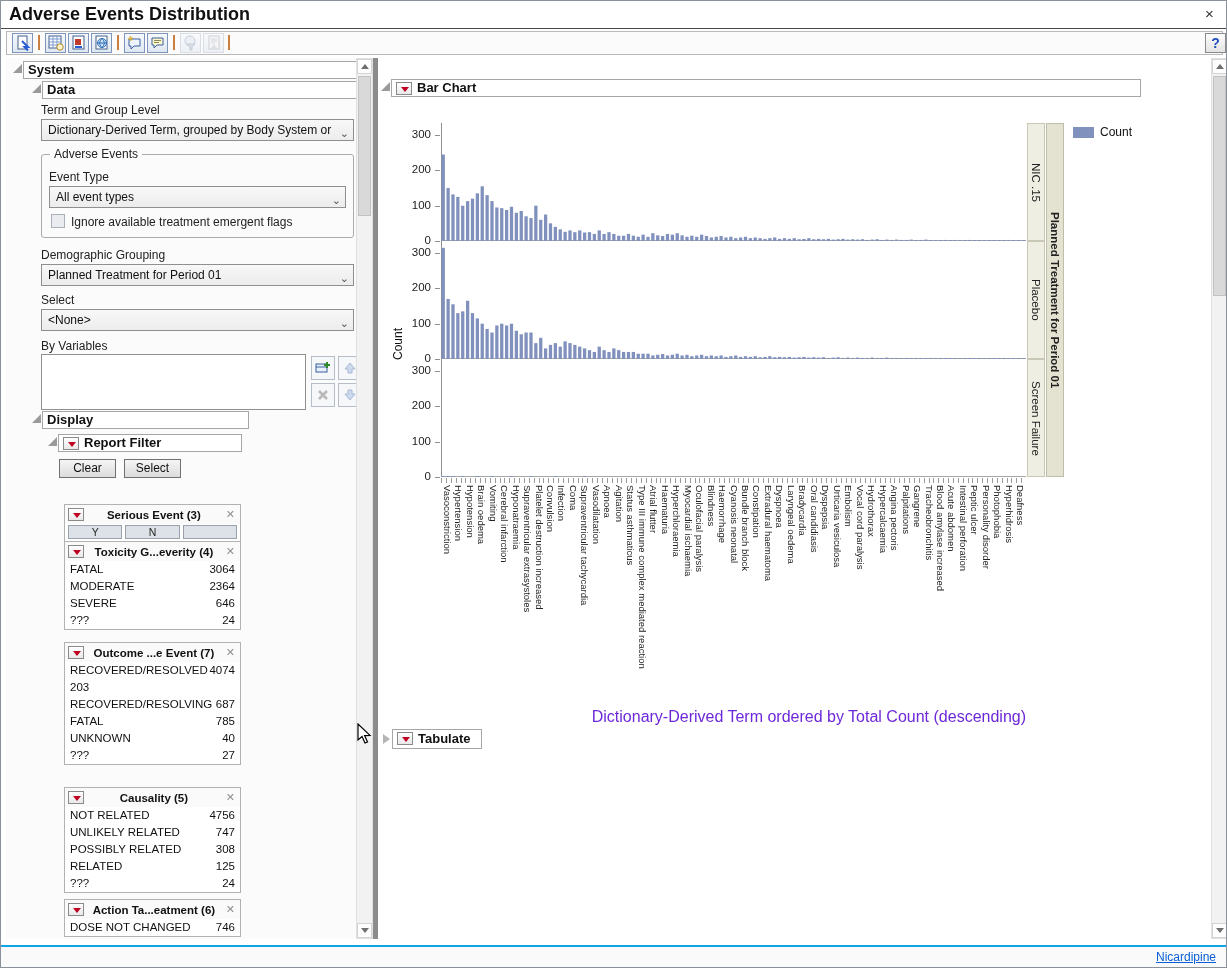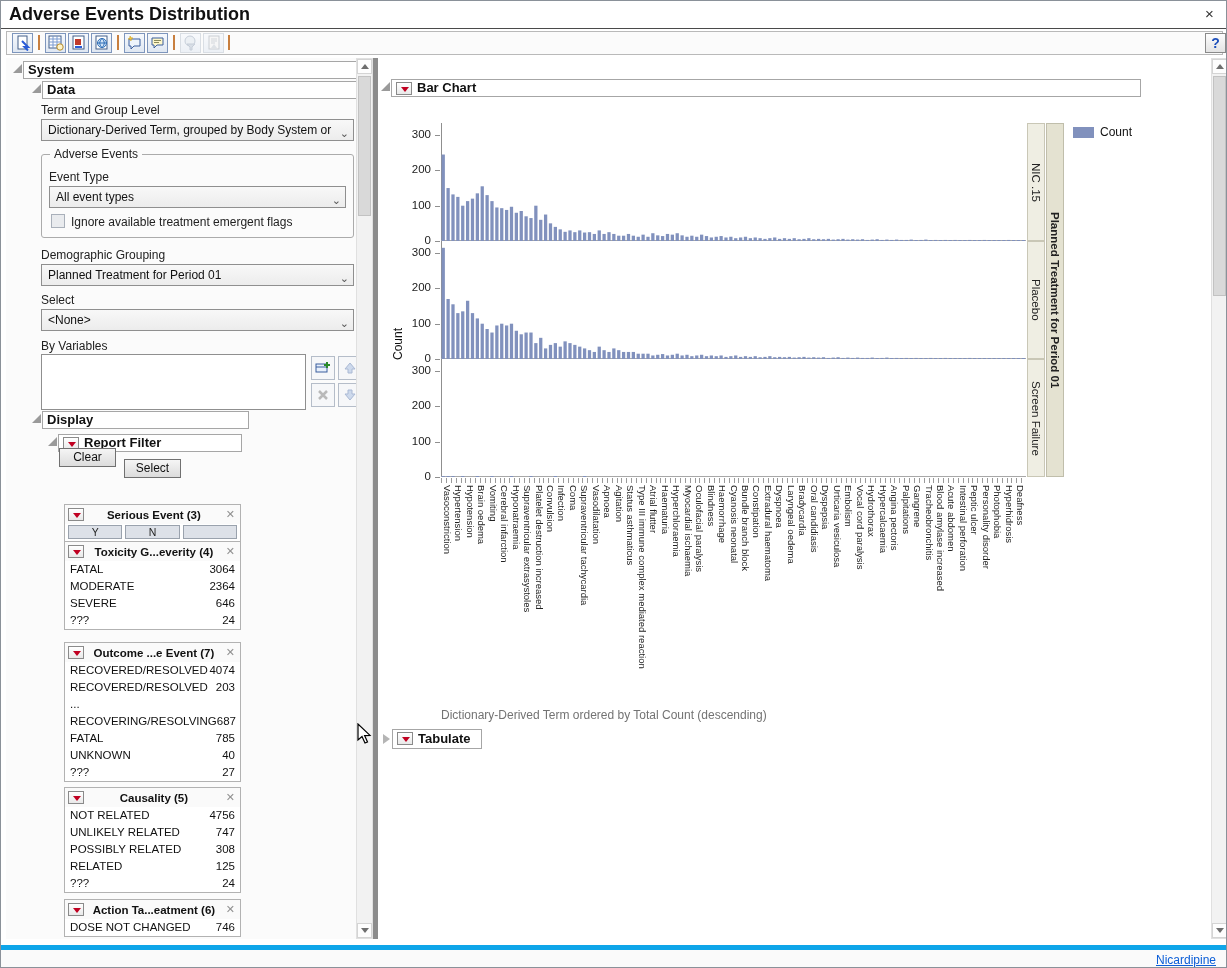--- a/index.html
+++ b/index.html
@@ -72,21 +72,21 @@
   .fbox-title { flex:1; text-align:center; font-weight:bold; font-size:11.5px; color:#111; }
   .fbox-x { color:#909090; font-size:11px; padding:0 2px; }
   .frow { display:flex; justify-content:space-between; font-size:11.5px; color:#111; line-height:17px; padding:0 5px; }
   .fbtn-row { display:flex; gap:3px; padding:1px 3px 3px 3px; }
   .fbtn { flex:1; height:14px; background:#dde1e8; border:1px solid #9aa2ad; font-size:10.5px;
           text-align:center; line-height:12px; color:#222; }
 
   
   .note-line { position:absolute; left:4px; top:2px; font-size:12px; color:#111; }
   .link { color:#0b5ed7; text-decoration:underline; }
-  .caption { position:absolute; font-size:12px; color:#737373; text-align:left; }
+  .caption { position:absolute; font-size:16px; color:#6d28d9; text-align:right; }
 
   .axis-ylab { position:absolute; writing-mode:vertical-rl; transform:rotate(180deg);
                font-size:12px; color:#111; }
   .ytick { position:absolute; font-size:11.5px; color:#222; text-align:right; width:30px; }
   .ytick-mark { position:absolute; height:1px; background:#8f8f8f; width:5px; }
   .panel { position:absolute; left:0; width:585px; height:118px; border-bottom:1px solid #a8a8a8; }
   .plot-frame { position:absolute; border-left:1px solid #8f8f8f; }
   .strip { position:absolute; display:flex; flex-direction:column; }
   .strip-cell { background:#efeee3; border:1px solid #c9c7b6; display:flex; align-items:center; justify-content:center; }
   .strip-cell span { writing-mode:vertical-rl; font-size:11.5px; color:#222; white-space:nowrap; }
@@ -94,21 +94,21 @@
                  display:flex; align-items:center; justify-content:center; }
   .strip-outer span { writing-mode:vertical-rl; font-size:11.5px; font-weight:bold; color:#222; white-space:nowrap; }
   .legend { position:absolute; display:flex; align-items:center; gap:6px; font-size:12px; color:#111; }
   .legend .sw { width:21px; height:11px; }
   .xticks { position:absolute; height:5px;
             background:repeating-linear-gradient(to right,#9a9a9a 0 1px,transparent 1px 4.875px); }
   .xlab { position:absolute; writing-mode:vertical-rl; font-size:9.5px; color:#222; white-space:nowrap; }
 
   
   .statusbar { position:absolute; left:0; top:944px; width:1227px; height:22px; background:#fafafa;
-               border-top:5px solid #0ea5e9; }
+               border-top:2px solid #0ea5e9; }
   .statusbar .link { position:absolute; right:12px; top:3px; font-size:12px; }
   .bottom-edge { position:absolute; left:0; top:966px; width:1227px; height:2px; background:#15233d; }
 
   .cursor { position:absolute; left:356px; top:722px; width:16px; height:22px; z-index:50; }
 </style>
 </head>
 <body>
 
 <div id="app">
 
@@ -235,21 +235,21 @@
       </div>
 
     <div class="disc" style="left:26px;top:356px"></div>
     <div class="hdr-box" style="left:36px;top:353px;width:207px">Display</div>
 
     <div class="disc" style="left:42px;top:379px"></div>
     <div class="hdr-box" style="left:52px;top:376px;width:184px">
       <span class="red-menu" style="margin:1px 5px 2px 0"></span><span>Report Filter</span>
     </div>
 
-    <div class="push-btn" style="left:53px;top:390px;width:57px">Clear</div>
+    <div class="push-btn" style="left:53px;top:401px;width:57px">Clear</div>
     <div class="push-btn" style="left:118px;top:401px;width:57px">Select</div>
 
     <div id="filter-boxes">
         <div class="fbox" style="top: 446px;">
           <div class="fbox-hd">
             <div class="red-menu"></div>
             <div class="fbox-title">Serious Event (3)</div>
             <div class="fbox-x">✕</div>
           </div>
           <div class="fbtn-row">
@@ -285,25 +285,24 @@
           <div class="fbox-hd">
             <div class="red-menu"></div>
             <div class="fbox-title">Outcome ...e Event (7)</div>
             <div class="fbox-x">✕</div>
           </div>
           <div class="frow">
             <span>RECOVERED/RESOLVED</span>
             <span>4074</span>
           </div>
           <div class="frow">
-            <span>RECOVERED/RESOLVED ...</span>
             <span>203</span>
           </div>
           <div class="frow">
-            <span>RECOVERING/RESOLVING</span>
+            <span>RECOVERED/RESOLVING</span>
             <span>687</span>
           </div>
           <div class="frow">
             <span>FATAL</span>
             <span>785</span>
           </div>
           <div class="frow">
             <span>UNKNOWN</span>
             <span>40</span>
           </div>

